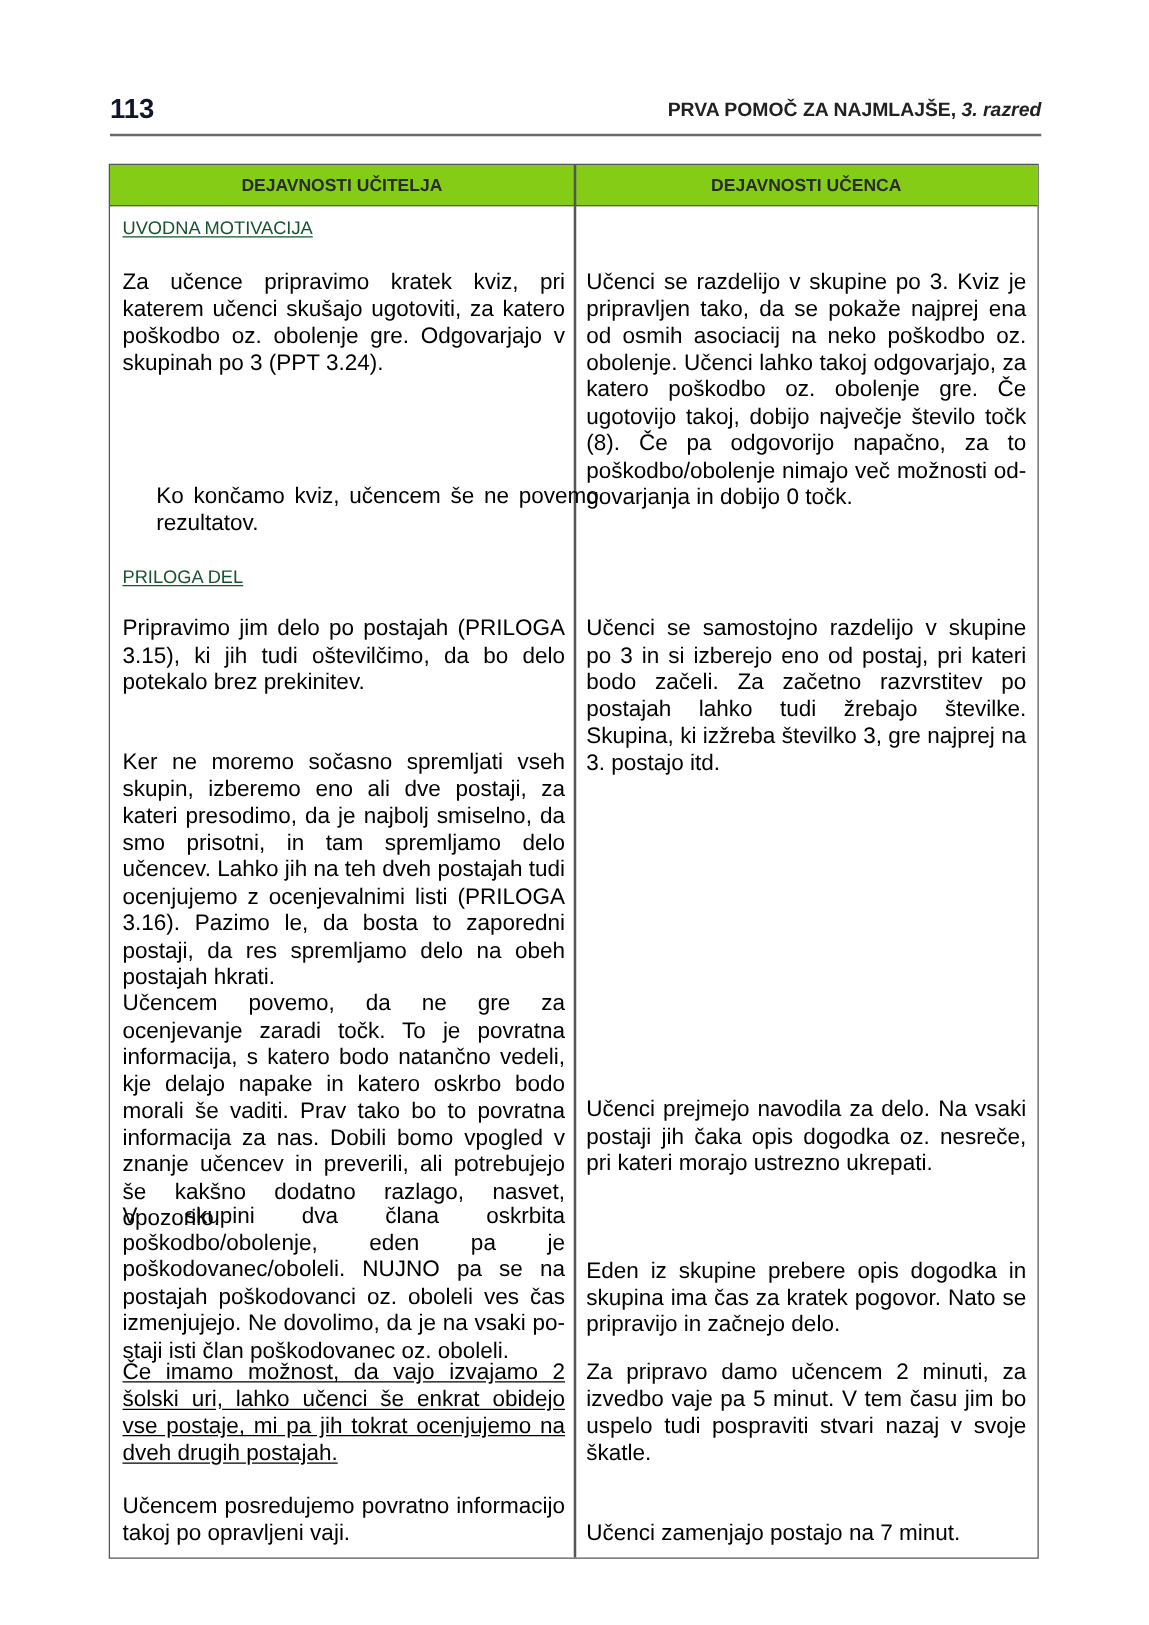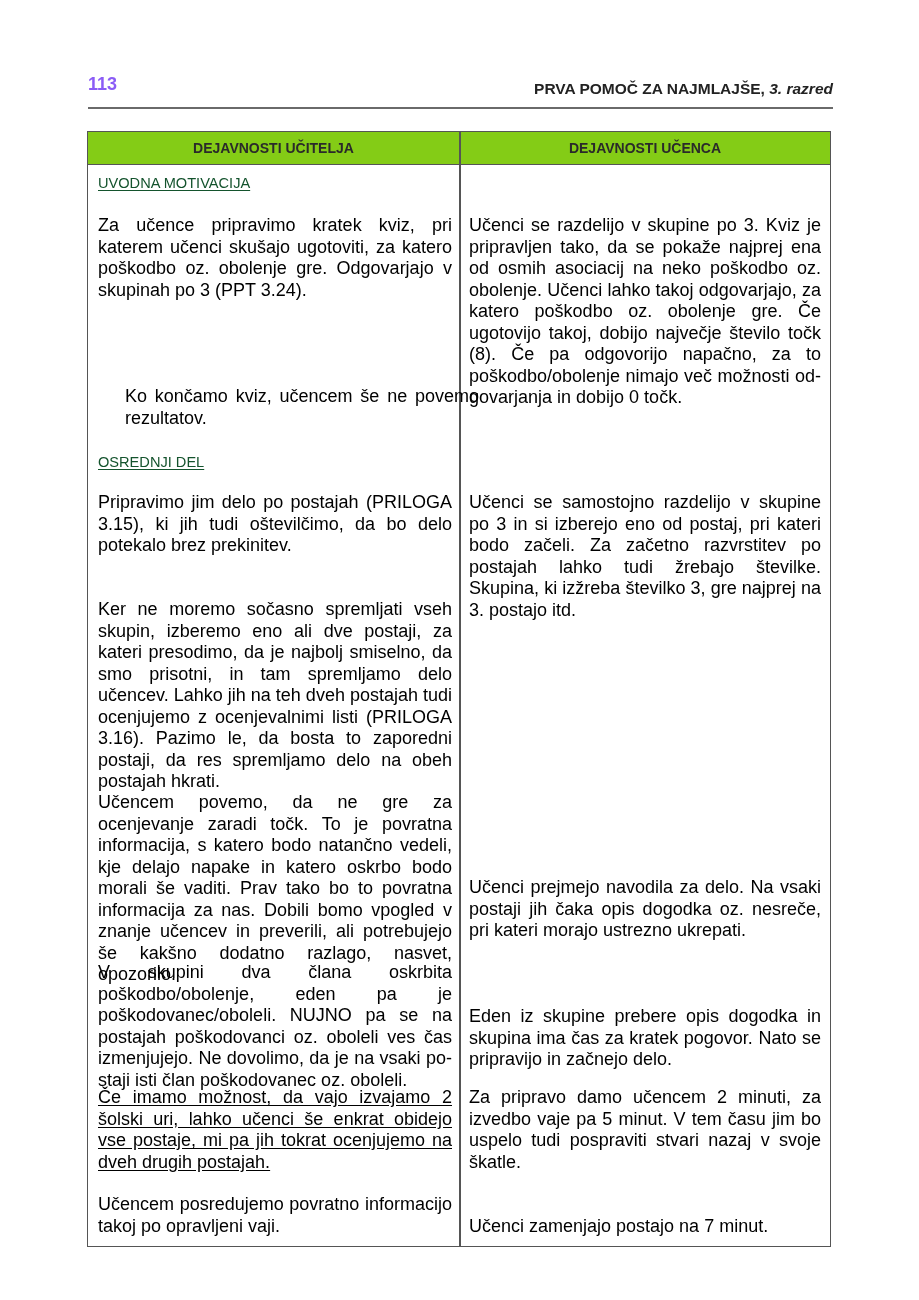--- a/index.html
+++ b/index.html
@@ -1,18 +1,18 @@
 <!DOCTYPE html>
 <html><head>
 <meta charset="utf-8">
 <style>
   html, body { margin:0; padding:0; background:#ffffff; }
   body { width:919px; height:1300px; position:relative; overflow:hidden;
          font-family:"Liberation Sans", sans-serif; color:#2a2a2a; }
-  .page-num { position:absolute; left:88px; top:74px; font-size:18px; font-weight:bold; color:#8b5cf6; }
+  .page-num { position:absolute; left:88px; top:74px; font-size:22px; font-weight:bold; color:#0f172a; }
   .running-title { position:absolute; right:86px; top:80px; font-size:15.5px; font-weight:bold; color:#222; }
   .running-title i { font-style:italic; }
   .header-rule { position:absolute; left:88px; right:86px; top:107px; height:2px; background:#6a6a6a; }
   .table { position:absolute; left:87px; top:131px; width:744px; height:1116px;
            border:1.5px solid #555; box-sizing:border-box; }
   .thead { position:absolute; left:0; top:0; width:100%; height:33px; background:#84cc16;
            border-bottom:1.5px solid #555; box-sizing:border-box; }
   .th { position:absolute; top:0; height:31px; line-height:33px; text-align:center;
         font-size:14px; font-weight:bold; color:#2a2a2a; }
   .th.left { left:0; width:371px; }
@@ -36,21 +36,21 @@
     <div class="th left">DEJAVNOSTI UČITELJA</div>
     <div class="th right">DEJAVNOSTI UČENCA</div>
   </div>
   <div class="col-divider"></div>
 
   <div class="heading" style="top:43px;">UVODNA MOTIVACIJA</div>
 
   <div class="p left" style="top:83px;">Za učence pripravimo kratek kviz, pri katerem učenci skušajo ugotoviti, za katero poškodbo oz. obolenje gre. Odgovarjajo v skupinah po 3 (PPT 3.24).</div>
   <div class="p left" style="top:254px;margin-left:27px;">Ko končamo kviz, učencem še ne povemo rezultatov.</div>
 
-  <div class="heading" style="top:322px;">OSREDNJI DEL</div>
+  <div class="heading" style="top:322px;">PRILOGA DEL</div>
 
   <div class="p left" style="top:360px;">Pripravimo jim delo po postajah (PRILOGA 3.15), ki jih tudi oštevilčimo, da bo delo poteka­lo brez prekinitev.</div>
   <div class="p left" style="top:467px;">Ker ne moremo sočasno spremljati vseh skupin, izberemo eno ali dve postaji, za kateri presodi­mo, da je najbolj smiselno, da smo prisotni, in tam spremljamo delo učencev. Lahko jih na teh dveh postajah tudi ocenjujemo z ocenjevalni­mi listi (PRILOGA 3.16). Pazimo le, da bosta to zaporedni postaji, da res spremljamo delo na obeh postajah hkrati.</div>
   <div class="p left" style="top:660px;">Učencem povemo, da ne gre za ocenjevanje za­radi točk. To je povratna informacija, s katero bodo natančno vedeli, kje delajo napake in kate­ro oskrbo bodo morali še vaditi. Prav tako bo to povratna informacija za nas. Dobili bomo vpog­led v znanje učencev in preverili, ali potrebujejo še kakšno dodatno razlago, nasvet, opozorilo.</div>
   <div class="p left" style="top:830px;">V skupini dva člana oskrbita poškodbo/obole­nje, eden pa je poškodovanec/oboleli. NUJNO pa se na postajah poškodovanci oz. oboleli ves čas izmenjujejo. Ne dovolimo, da je na vsaki po­staji isti član poškodovanec oz. oboleli.</div>
   <div class="p left u" style="top:955px;">Če imamo možnost, da vajo izvajamo 2 šolski uri, lahko učenci še enkrat obidejo vse posta­je, mi pa jih tokrat ocenjujemo na dveh drugih postajah.</div>
   <div class="p left" style="top:1062px;">Učencem posredujemo povratno informacijo takoj po opravljeni vaji.</div>
 
   <div class="p right" style="top:83px;">Učenci se razdelijo v skupine po 3. Kviz je pri­pravljen tako, da se pokaže najprej ena od osmih asociacij na neko poškodbo oz. obolenje. Učenci lahko takoj odgovarjajo, za katero poškodbo oz. obolenje gre. Če ugotovijo takoj, dobijo največ­je število točk (8). Če pa odgovorijo napačno, za to poškodbo/obolenje nimajo več možnosti od­govarjanja in dobijo 0 točk.</div>
   <div class="p right" style="top:360px;">Učenci se samostojno razdelijo v skupine po 3 in si izberejo eno od postaj, pri kateri bodo zače­li. Za začetno razvrstitev po postajah lahko tudi žrebajo številke. Skupina, ki izžreba številko 3, gre najprej na 3. postajo itd.</div>

